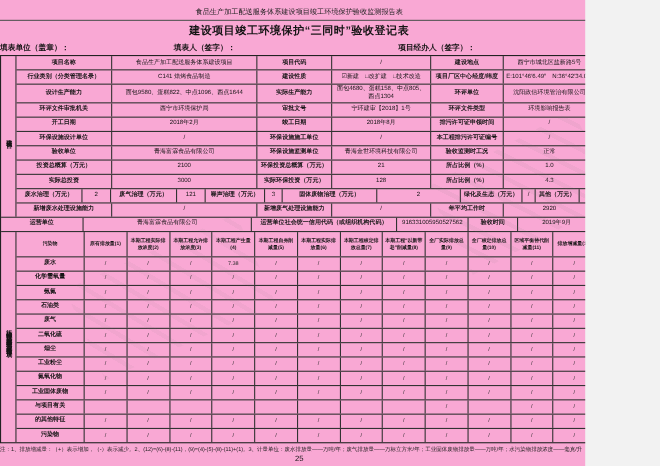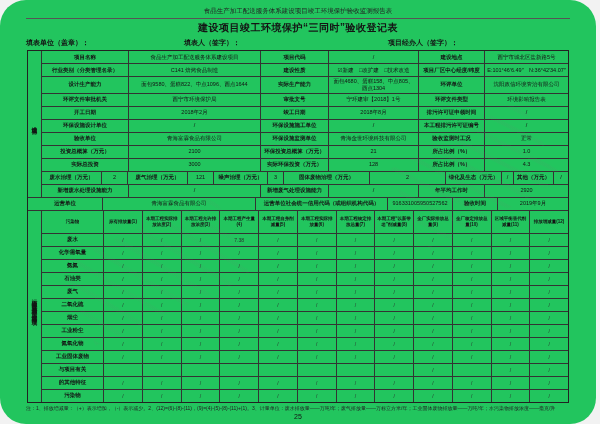--- a/index.html
+++ b/index.html
@@ -1,17 +1,17 @@
 <!DOCTYPE html>
 <html><head>
 <meta charset="utf-8">
 <style>
   html,body{margin:0;padding:0;}
   body{width:600px;height:424px;background:#f2f2f2;font-family:"Liberation Sans","DejaVu Sans",sans-serif;color:#141414;}
-  .page{position:relative;width:596px;height:424px;background:#22c55e;overflow:hidden;border-radius:26px;}
+  .page{position:relative;width:532px;height:424px;background:#f9a8d4;overflow:hidden;}
   .doc-header{width:544px;margin:7px auto 0;text-align:center;font-size:6.5px;color:#222;
     border-bottom:1px solid #555;padding-bottom:2px;}
   .form-title{width:544px;margin:2px auto 0;text-align:center;font-size:10px;font-weight:bold;letter-spacing:.5px;}
   .sign-row{width:544px;margin:3px auto 2px;display:flex;font-size:7px;font-weight:bold;}
   .sign-unit{width:158px;}
   .sign-filler{width:168px;}
   .sign-handler{flex:1;padding-left:36px;box-sizing:border-box;}
   .form{width:540px;margin:0 auto;border:1.4px solid #222;font-size:5.5px;line-height:1.25;}
   .sect{display:flex;border-bottom:1px solid #333;}
   .strip{width:13px;border-right:1px solid #333;display:flex;align-items:center;justify-content:center;

